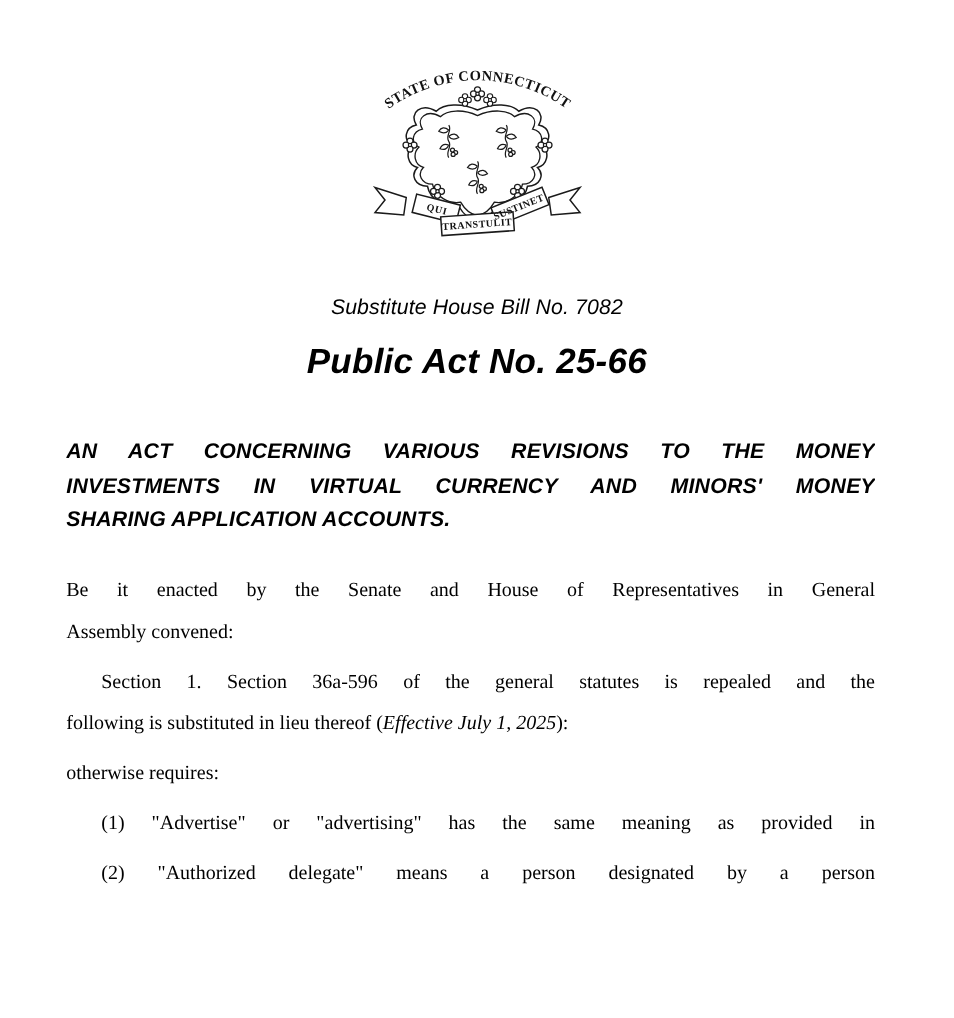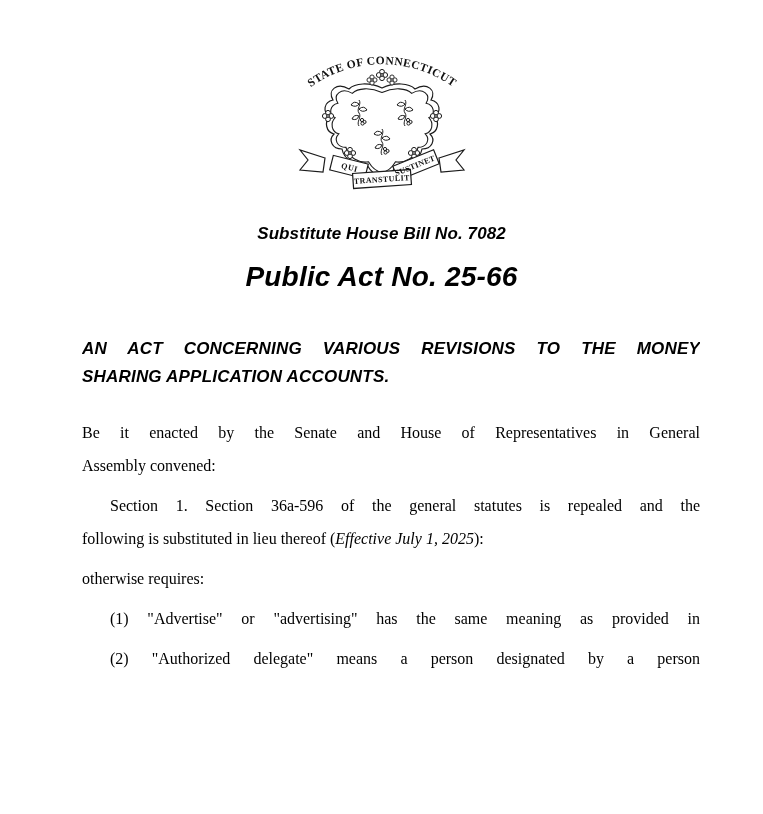--- a/index.html
+++ b/index.html
@@ -14,38 +14,38 @@
   .page { width: 763px; height: 814px; position: relative; }
 
   
   .seal-wrap { text-align: center; margin-top: 50px; height: 150px; }
   .seal { display: inline-block; }
   .seal path, .seal rect, .seal circle, .seal use { stroke: #1b1b1b; }
   .seal text { fill: #111; stroke: none; font-family: "Liberation Serif", serif; font-weight: bold; }
 
   
   .bill-heading {
-    margin-top: 24px;
+    margin-top: 36px;
     text-align: center;
     font-family: "Liberation Sans", sans-serif;
-    font-weight: bold; font-style: italic;
+    font-weight: normal; font-style: italic;
     font-size: 17px; line-height: 20px;
     letter-spacing: 0.1px;
   }
   .act-heading {
     margin-top: 20px;
     text-align: center;
     font-family: "Liberation Sans", sans-serif;
     font-weight: bold; font-style: italic;
     font-size: 28px; line-height: 25px;
     letter-spacing: 0.2px;
   }
 
   
-  .column { padding-left: 82px; padding-right: 63px; }
+  .column { padding-left: 53px; padding-right: 63px; }
 
   
   .act-title {
     margin-top: 46px;
     font-family: "Liberation Sans", sans-serif;
     font-weight: bold; font-style: italic;
     font-size: 17px;
   }
   .title-line {
     height: 27.5px; line-height: 27.5px;
@@ -134,20 +134,21 @@
     </svg>
   </div>
 
   <div class="bill-heading">Substitute House Bill No. 7082</div>
   <div class="act-heading">Public Act No. 25-66</div>
 
   <div class="column">
 
     <div class="act-title">
         <div class="title-line">AN ACT CONCERNING VARIOUS REVISIONS TO THE MONEY</div>
+        <div class="title-line">INVESTMENTS IN VIRTUAL CURRENCY AND MINORS' MONEY</div>
         <div class="title-line end">SHARING APPLICATION ACCOUNTS.</div>
       </div>
 
     <div class="doc-body">
         <div class="para">
           <div class="line first"><span>Be it enacted by the Senate and House of Representatives in General</span></div>
           <div class="line end"><span>Assembly convened:</span></div>
         </div>
         <div class="para indent">
           <div class="line first"><span>Section 1. Section 36a-596 of the general statutes is repealed and the</span></div>

